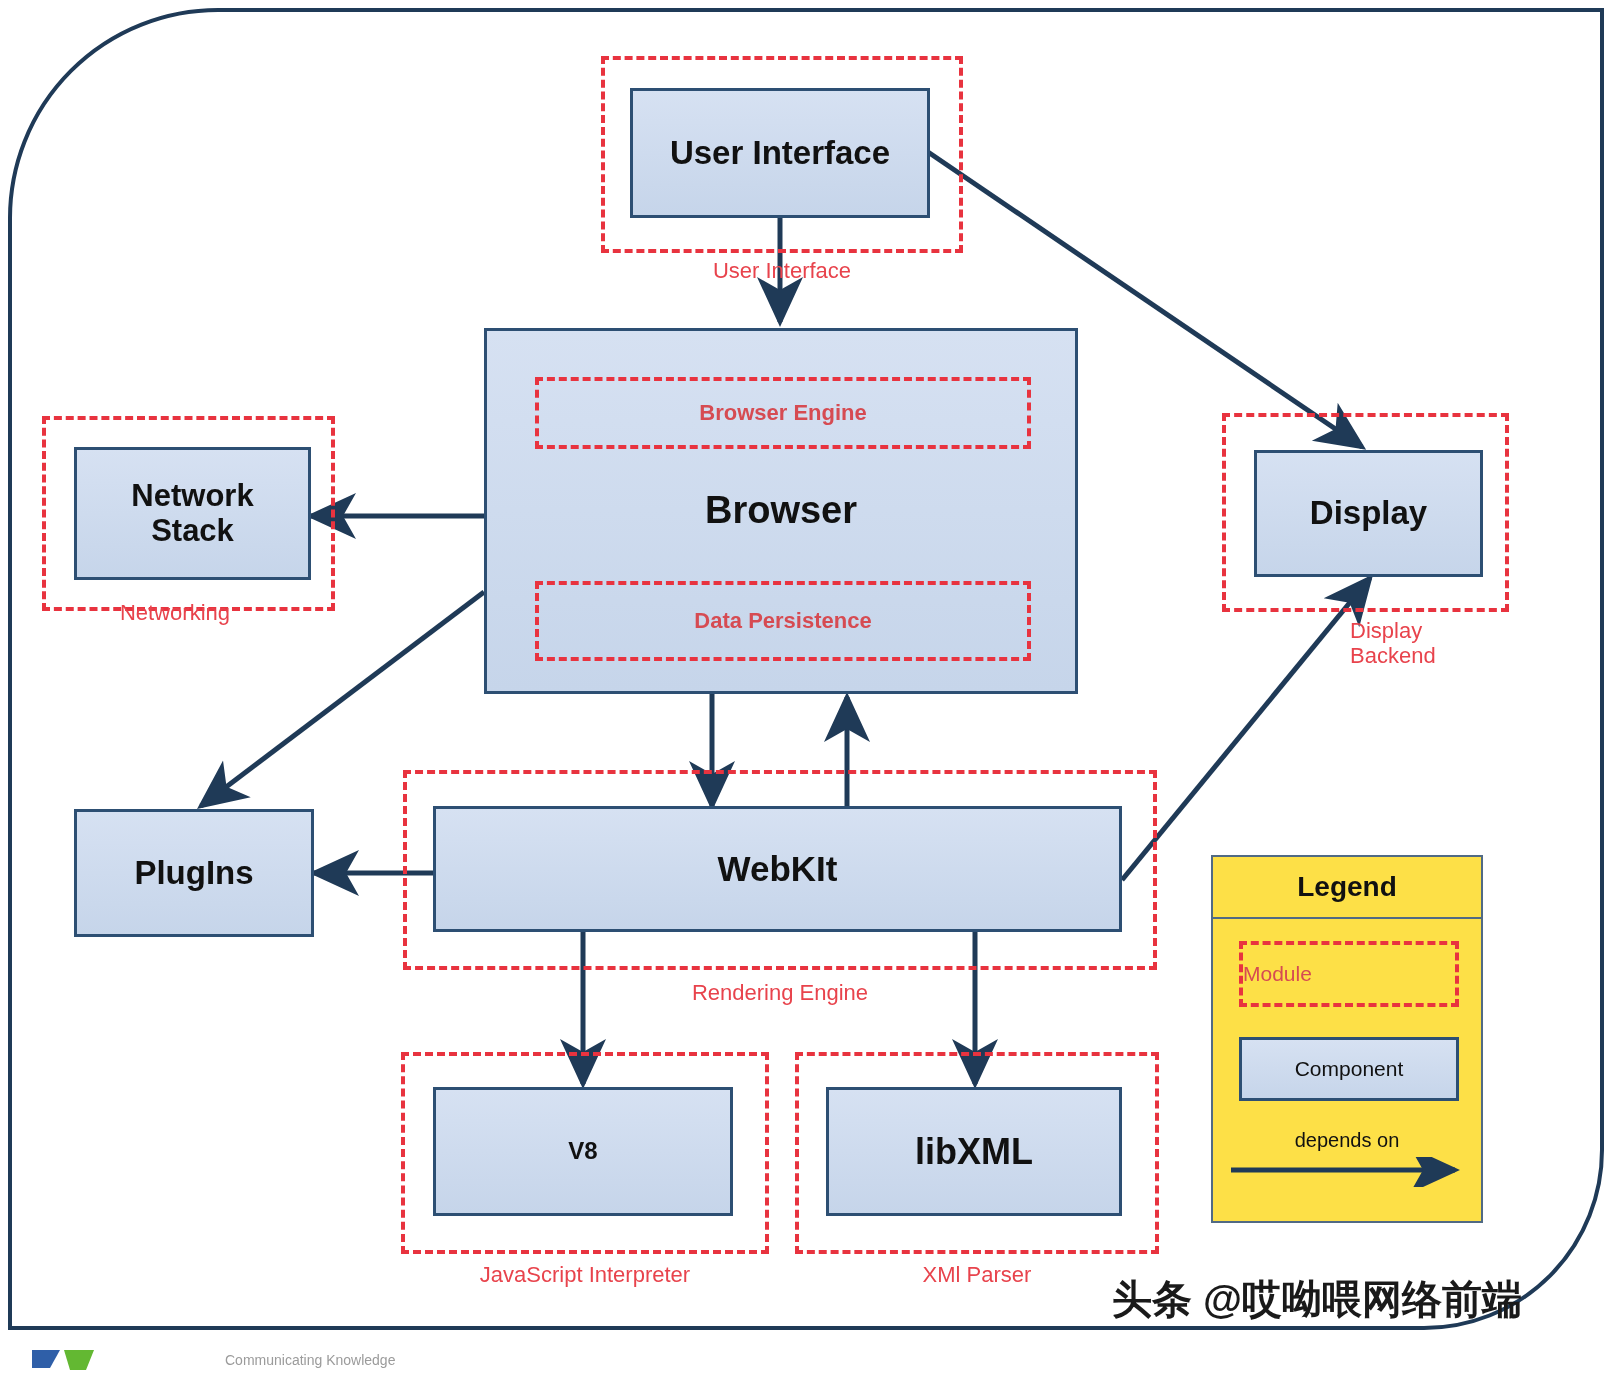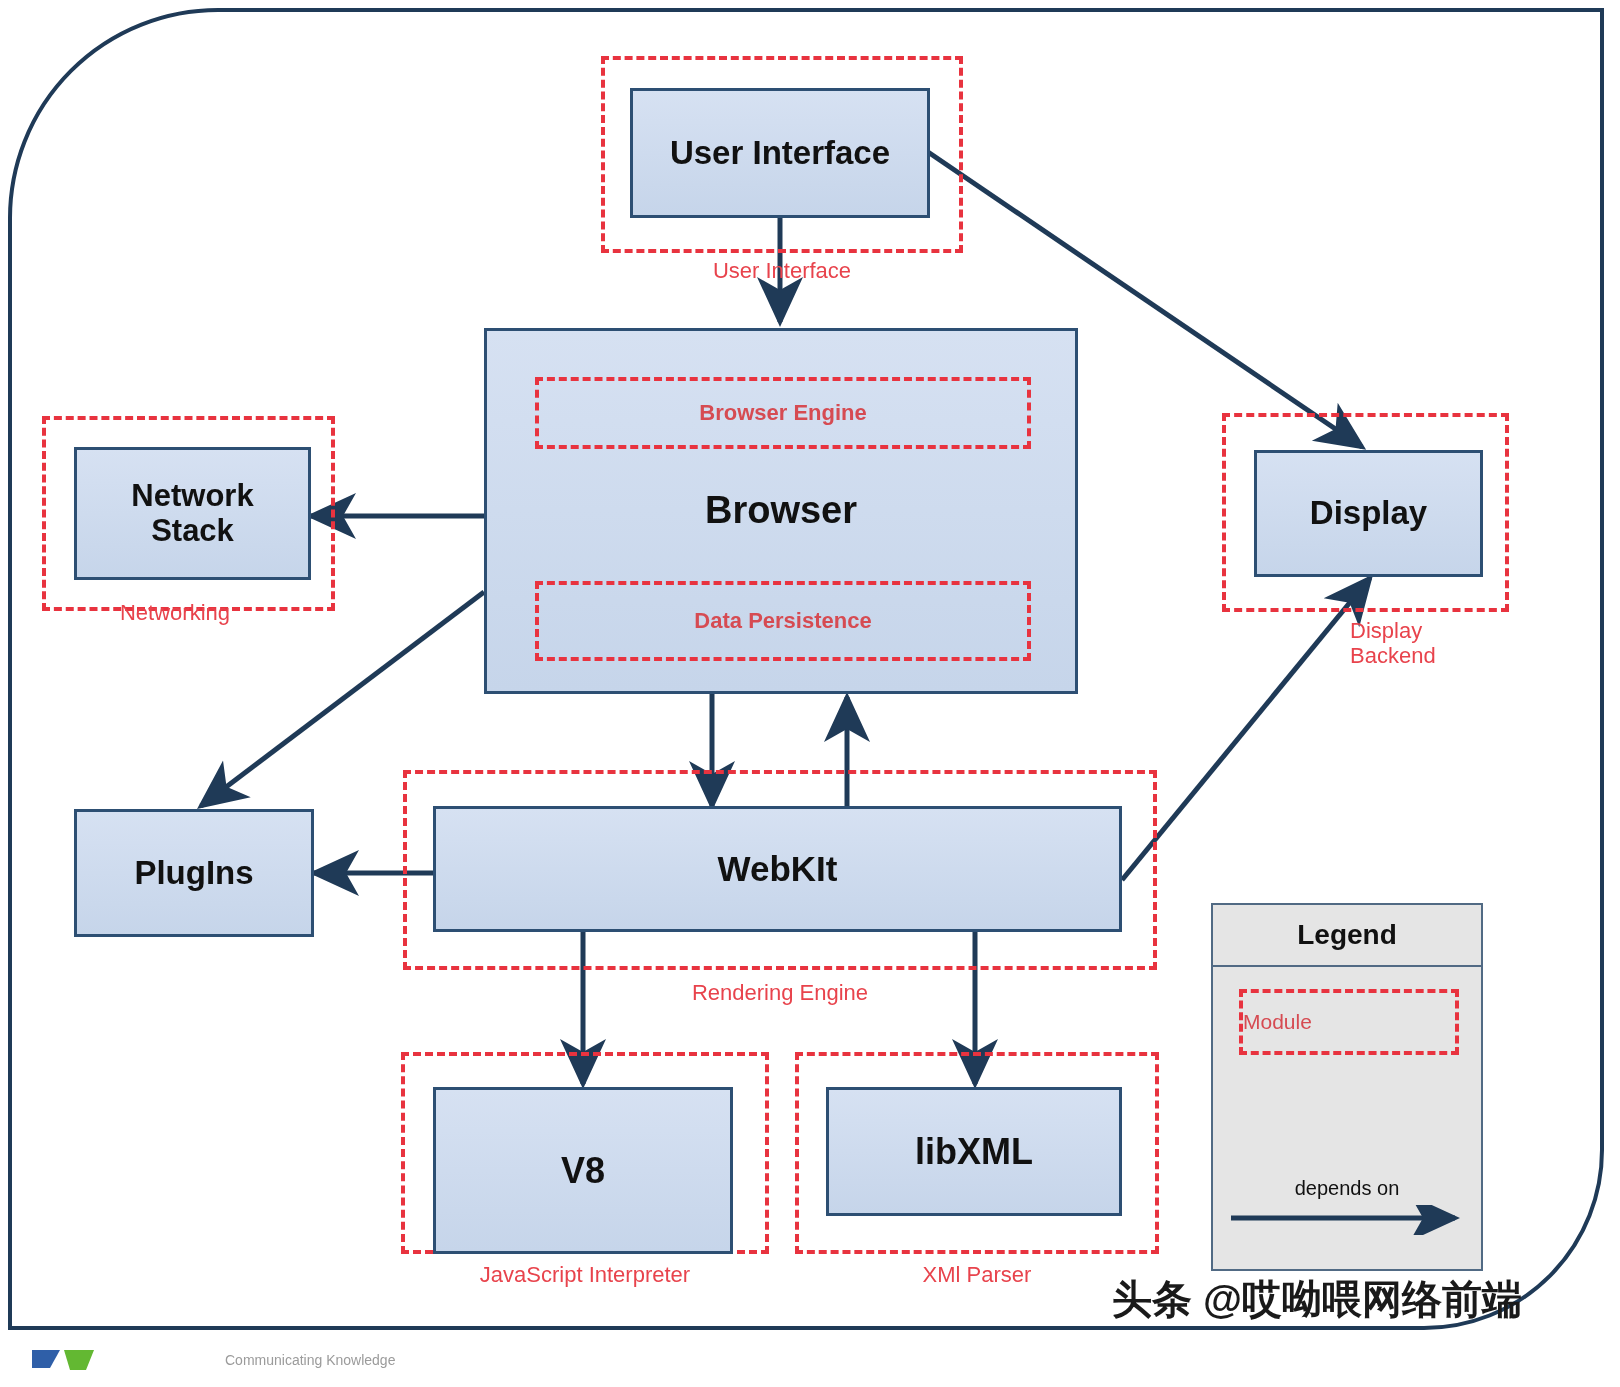--- a/index.html
+++ b/index.html
@@ -42,21 +42,21 @@
   }
   
   .mod-caption{
     position:absolute;color:#e8434c;font-size:22px;text-align:center;line-height:1.15;
     white-space:pre-line;
   }
 
   
   #legend{
     position:absolute;left:1211px;top:855px;width:272px;height:368px;
-    border:2px solid #516a84;background:#e5e5e5;box-sizing:border-box;margin-top:48px;
+    border:2px solid #516a84;background:#fde047;box-sizing:border-box;
   }
   #legend-title-bar{
     position:absolute;left:0;top:0;width:100%;height:62px;
     border-bottom:2px solid #516a84;box-sizing:border-box;
     display:flex;align-items:center;justify-content:center;
     font-weight:bold;font-size:28px;color:#111;
   }
   #legend-module{
     position:absolute;left:26px;top:84px;width:220px;height:66px;
     border:4px dashed #e8333f;box-sizing:border-box;
@@ -167,35 +167,38 @@
   <div class="module" style="left:403px;top:770px;width:754px;height:200px;"></div>
   <div class="mod-caption" style="left:403px;top:980px;width:754px;">Rendering Engine</div>
 
   <div class="comp" style="left:433px;top:806px;width:689px;height:126px;font-size:35px;">
     <span>WebKIt</span>
   </div>
 
   <div class="module" style="left:401px;top:1052px;width:368px;height:202px;"></div>
   <div class="mod-caption" style="left:401px;top:1262px;width:368px;">JavaScript Interpreter</div>
 
-  <div class="comp" style="left:433px;top:1087px;width:300px;height:167px;font-size:36px;">
+  <div class="comp" style="left:433px;top:1087px;width:300px;height:129px;font-size:24px;">
     <span>V8</span>
   </div>
 
   <div class="module" style="left:795px;top:1052px;width:364px;height:202px;"></div>
   <div class="mod-caption" style="left:795px;top:1262px;width:364px;">XMl  Parser</div>
 
   <div class="comp" style="left:826px;top:1087px;width:296px;height:129px;font-size:36px;">
     <span>libXML</span>
   </div>
 
   <div id="legend">
     <div id="legend-title-bar">Legend</div>
     <div id="legend-module">
       <span>Module</span>
+    </div>
+    <div id="legend-component">
+      <span>Component</span>
     </div>
     <div id="legend-depends-label">depends on</div>
     <svg style="position:absolute;left:14px;top:300px;width:244px;height:30px;" viewBox="0 0 244 30">
       <defs>
         <marker id="ah2" markerWidth="11" markerHeight="11" refX="9" refY="5.2" orient="auto">
           <path d="M0,0.6 L10,5.2 L0,9.8 L2.6,5.2 Z" fill="#1f3a57"></path>
         </marker>
       </defs>
       <path d="M4,13 L228,13" stroke="#1f3a57" stroke-width="5" fill="none" marker-end="url(#ah2)"></path>
     </svg>

